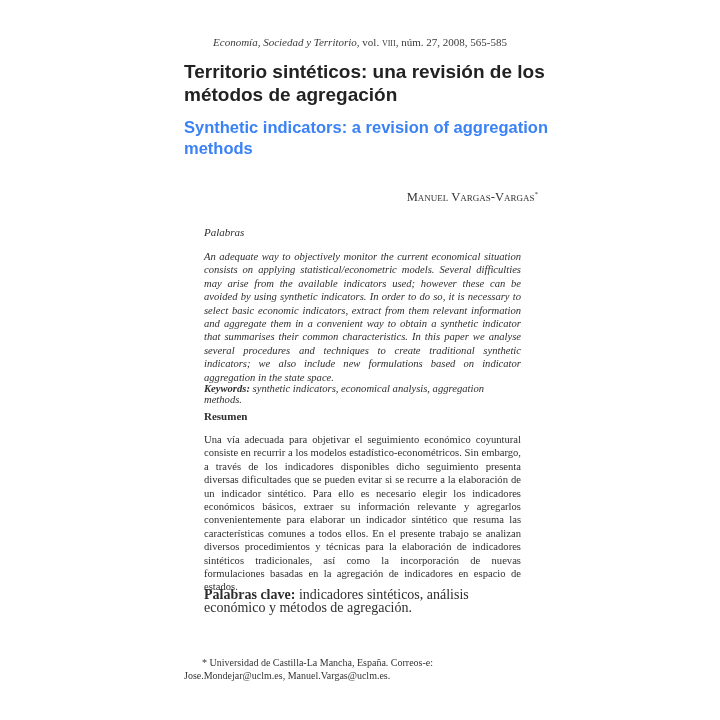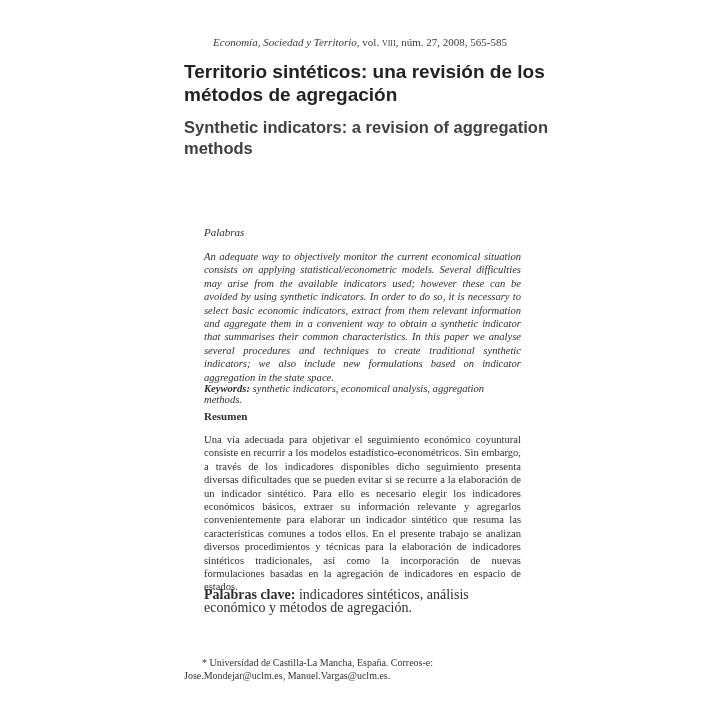--- a/index.html
+++ b/index.html
@@ -2,21 +2,21 @@
 <html><head>
 <meta charset="utf-8">
 <style>
   html, body { margin:0; padding:0; }
   body { width:720px; height:720px; background:#ffffff; position:relative; overflow:hidden; color:#2a2a2a; }
   .abs { position:absolute; }
   .journal { left:0; width:720px; top:36px; text-align:center; font-family:"Liberation Serif", serif; font-size:11px; color:#3a3a3a; }
   .journal .ital { font-style:italic; }
   .sc { font-variant:small-caps; }
   .title-es { left:184px; top:60px; width:380px; font-family:"Liberation Sans", sans-serif; font-weight:bold; font-size:19px; line-height:23px; color:#222; }
-  .title-en { left:184px; top:117px; width:380px; font-family:"Liberation Sans", sans-serif; font-weight:bold; font-size:16.5px; line-height:21px; color:#404040; }
+  .title-en { left:184px; top:117px; width:380px; font-family:"Liberation Sans", sans-serif; font-weight:bold; font-size:16.5px; line-height:21px; color:#3b82f6; }
   .authors { right:182px; top:186px; text-align:right; font-family:"Liberation Serif", serif; font-size:12.5px; line-height:17px; font-variant:small-caps; color:#333; }
   .authors sup { font-size:7px; vertical-align:super; }
   .block { left:204px; width:317px; font-family:"Liberation Serif", serif; color:#2e2e2e; }
   .abs-head { top:226px; font-style:italic; font-size:11px; }
   .abs-text { top:250px; font-style:italic; font-size:10.6px; line-height:13.4px; text-align:justify; }
   .keywords { top:383px; font-style:italic; font-size:10.6px; }
   .keywords b { font-weight:bold; }
   .res-head { top:410px; font-weight:bold; font-size:11px; }
   .res-text { top:433px; font-size:10.6px; line-height:13.4px; text-align:justify; }
   .palabras { top:588px; font-size:14px; line-height:13.4px; }
@@ -27,20 +27,21 @@
 <body>
 
 <div class="abs journal">
   <span class="ital">Economía, Sociedad y Territorio</span><span>, vol. </span><span class="sc">viii</span><span>, núm. 27, 2008, 565-585</span>
 </div>
 
 <div class="abs title-es">Territorio sintéticos: una revisión de los métodos de agregación</div>
 <div class="abs title-en">Synthetic indicators: a revision of aggregation methods</div>
 
 <div class="abs authors">
+  <div><span>Manuel Vargas-Vargas</span><sup>*</sup></div>
 </div>
 
 <div class="abs block abs-head">Palabras</div>
 <div class="abs block abs-text">An adequate way to objectively monitor the current economical situation consists on applying statistical/econometric models. Several difficulties may arise from the available indicators used; however these can be avoided by using synthetic indicators. In order to do so, it is necessary to select basic economic indicators, extract from them relevant information and aggregate them in a convenient way to obtain a synthetic indicator that summarises their common characteristics. In this paper we analyse several procedures and techniques to create traditional synthetic indicators; we also include new formulations based on indicator aggregation in the state space.</div>
 <div class="abs block keywords"><b>Keywords:</b><span> synthetic indicators, economical analysis, aggregation methods.</span></div>
 
 <div class="abs block res-head">Resumen</div>
 <div class="abs block res-text">Una vía adecuada para objetivar el seguimiento económico coyuntural consiste en recurrir a los modelos estadístico-econométricos. Sin embargo, a través de los indicadores disponibles dicho seguimiento presenta diversas dificultades que se pueden evitar si se recurre a la elaboración de un indicador sintético. Para ello es necesario elegir los indicadores económicos básicos, extraer su información relevante y agregarlos convenientemente para elaborar un indicador sintético que resuma las características comunes a todos ellos. En el presente trabajo se analizan diversos procedimientos y técnicas para la elaboración de indicadores sintéticos tradicionales, así como la incorporación de nuevas formulaciones basadas en la agregación de indicadores en espacio de estados.</div>
 <div class="abs block palabras"><b>Palabras clave:</b><span> indicadores sintéticos, análisis económico y métodos de agregación.</span></div>
 

